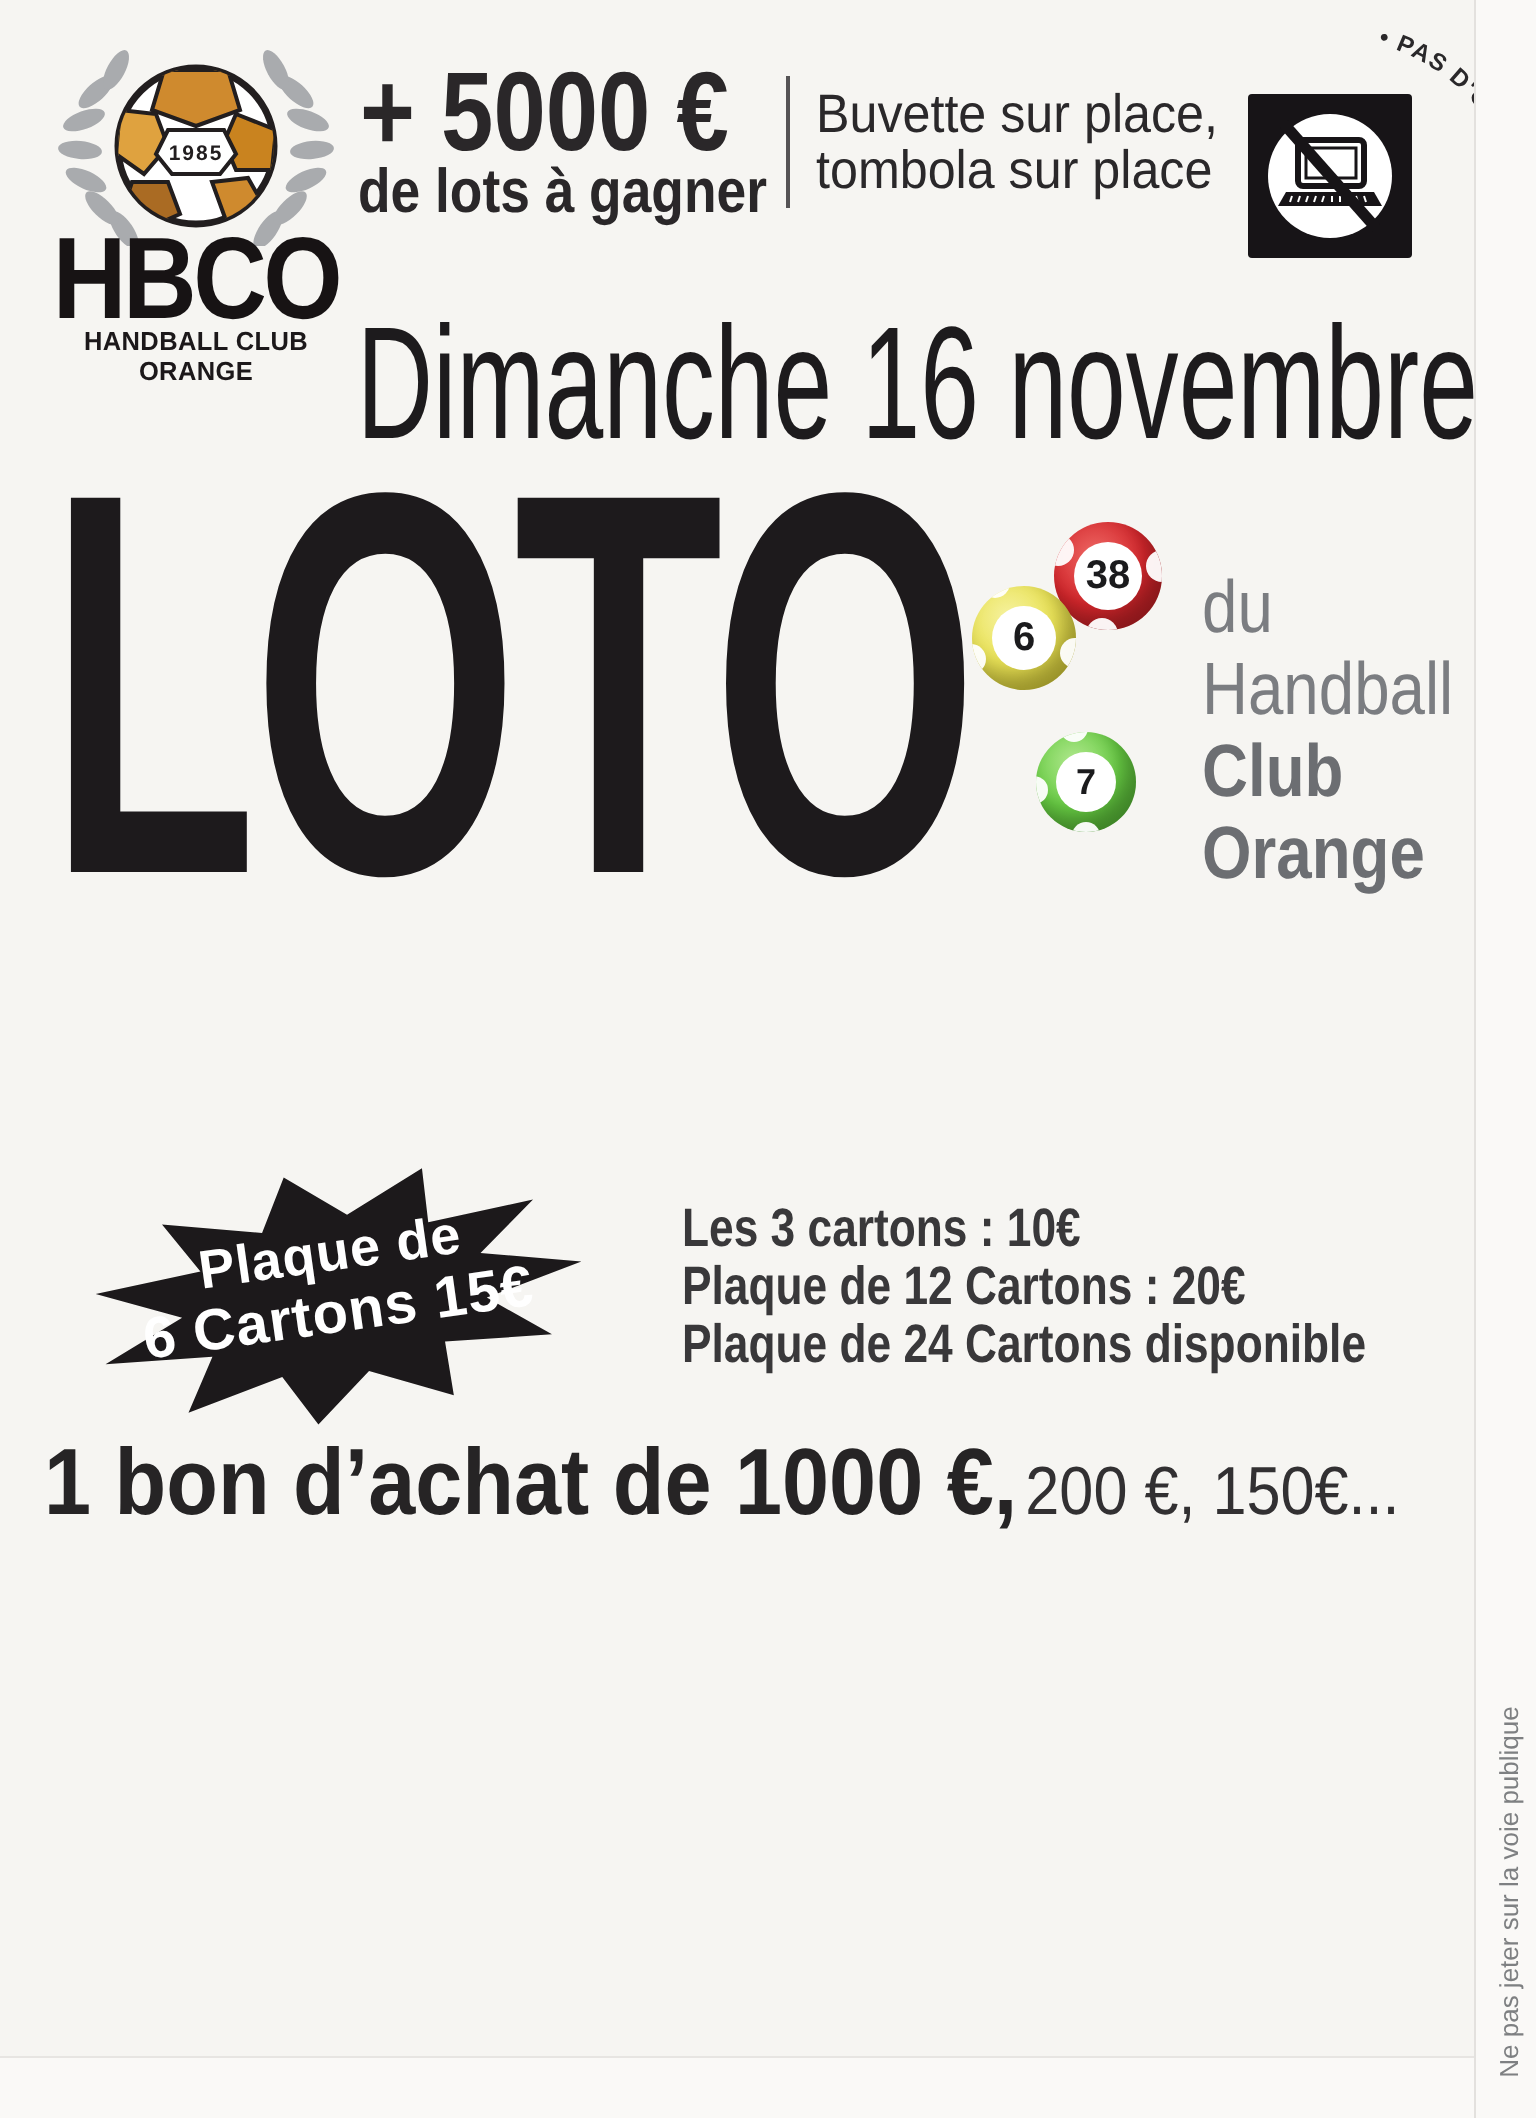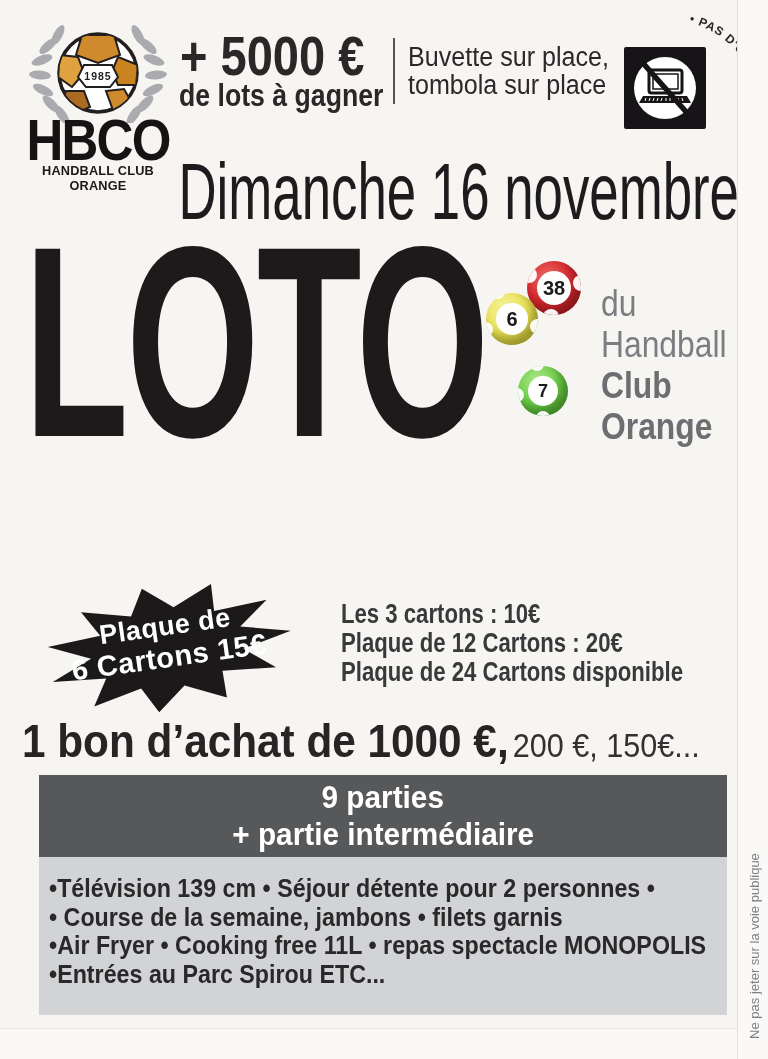--- a/index.html
+++ b/index.html
@@ -255,29 +255,19 @@
     <div>Les 3 cartons : 10€</div>
     <div>Plaque de 12 Cartons : 20€</div>
     <div>Plaque de 24 Cartons disponible</div>
   </div>
 
   <div class="abs voucher">
     <span class="big">1 bon d’achat de 1000 €,</span>
     <span class="small"> 200 €, 150€...</span>
   </div>
 
-  <div class="abs parties">
-    <div>9 parties</div>
-    <div>+ partie intermédiaire</div>
-  </div>
-
-  <div class="abs prizes">
-    <div class="pline">•Télévision 139 cm •  Séjour détente pour 2 personnes •</div>
-    <div class="pline">•  Course de la semaine, jambons  •  filets garnis</div>
-    <div class="pline">•Air Fryer •  Cooking free 11L  •  repas spectacle MONOPOLIS</div>
-    <div class="pline">•Entrées au Parc Spirou ETC...</div>
-  </div>
+
 
   <div class="abs right-strip"></div>
   <div class="abs bottom-strip"></div>
   <div class="abs footer-note">Ne pas jeter sur la voie publique</div>
 
 </div>
 
 </body></html>

